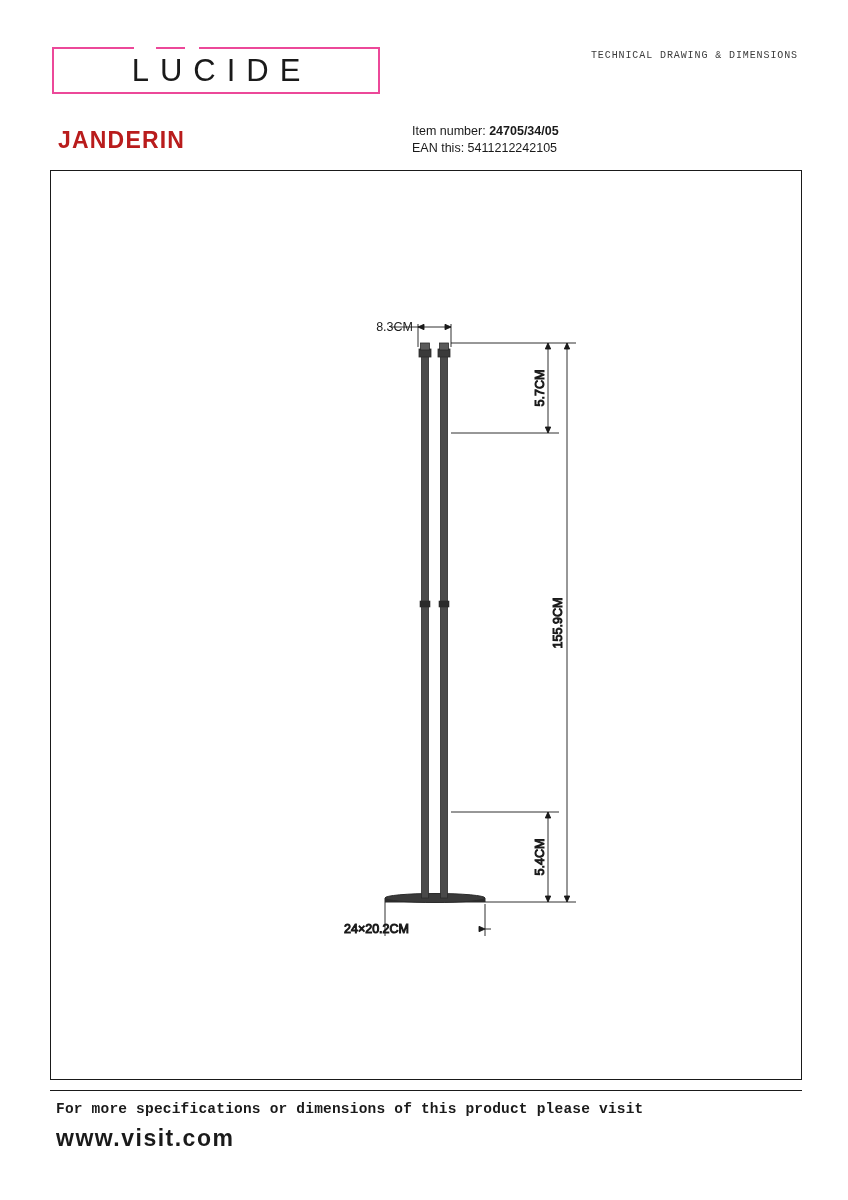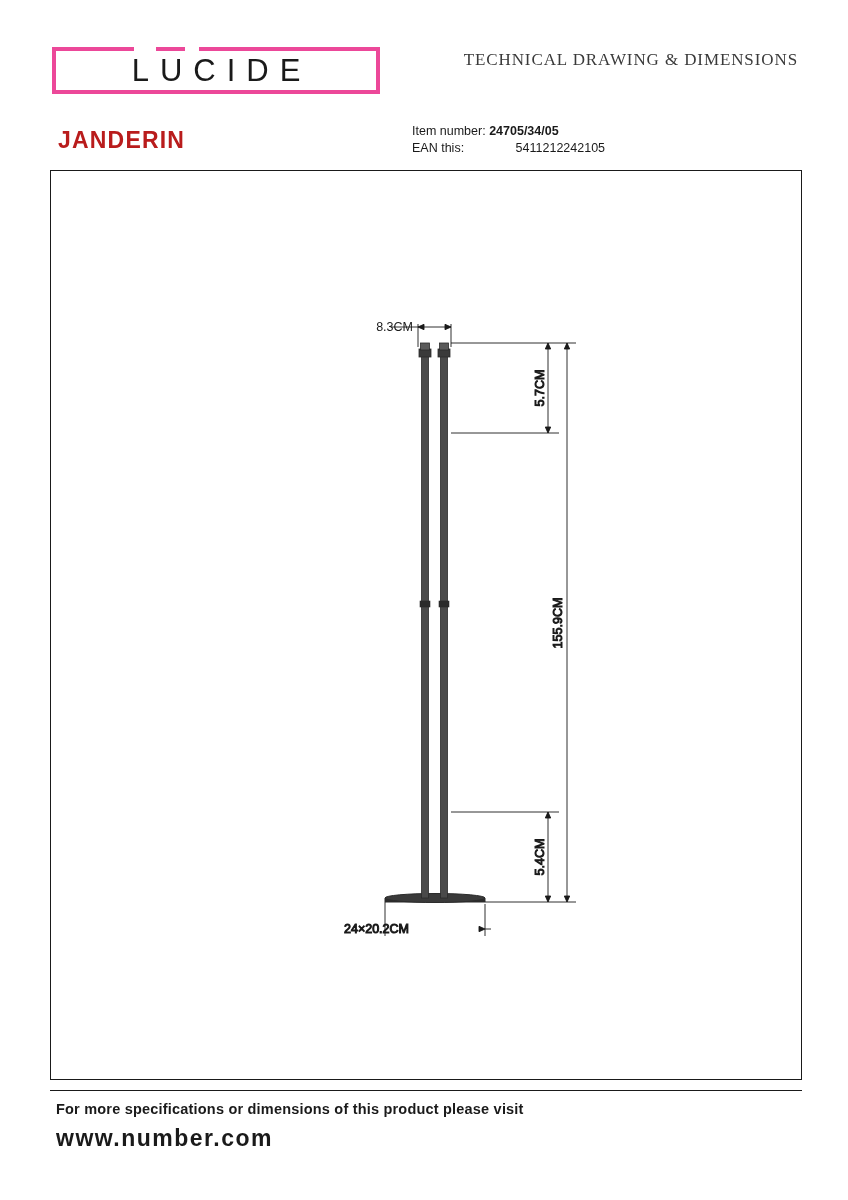--- a/index.html
+++ b/index.html
@@ -23,21 +23,21 @@
     top: 0;
     width: 848px;
     height: 120px;
   }
   .logo-box {
     position: absolute;
     left: 52px;
     top: 47px;
     width: 328px;
     height: 47px;
-    border: 4px solid #ec4899;
+    border: 2px solid #ec4899;
     box-sizing: border-box;
   }
   .logo-text {
     position: absolute;
     left: 0;
     top: 0;
     width: 100%;
     height: 100%;
     display: flex;
     align-items: center;
@@ -64,24 +64,24 @@
     top: 39px;
     width: 14px;
     height: 12px;
     background: #ffffff;
   }
 
   .tech-label {
     position: absolute;
     right: 50px;
     top: 50px;
-    font-size: 17px;
+    font-size: 10px;
     letter-spacing: 0.9px;
     color: #3a3a3a;
-    font-family: Liberation Serif, serif;
+    font-family: Liberation Mono, monospace;
   }
 
   .product-name {
     position: absolute;
     left: 58px;
     top: 127px;
     font-size: 23px;
     font-weight: bold;
     letter-spacing: 1.2px;
     color: #b91c1c;
@@ -91,21 +91,21 @@
     position: absolute;
     left: 412px;
     top: 123px;
     font-size: 12.5px;
     line-height: 17px;
     color: #1a1a1a;
   }
   .meta .row { white-space: nowrap; }
   .meta .k { font-weight: normal; }
   .meta .v { font-weight: bold; text-align: right; }
-  .meta .v.light { font-weight: normal; margin-left: 48px; }
+  .meta .v.light { font-weight: normal; }
 
   
   .frame {
     position: absolute;
     left: 50px;
     top: 170px;
     width: 752px;
     height: 910px;
     border: 1.5px solid #1a1a1a;
     box-sizing: border-box;
@@ -122,20 +122,21 @@
     background: #1a1a1a;
   }
   .footer-text {
     position: absolute;
     left: 56px;
     top: 1101px;
     font-size: 14.5px;
     font-weight: bold;
     color: #1a1a1a;
     letter-spacing: 0.2px;
+    font-family: Liberation Mono, monospace;
   }
   .footer-url {
     position: absolute;
     left: 56px;
     top: 1125px;
     font-size: 23px;
     font-weight: bold;
     letter-spacing: 1.5px;
     color: #1a1a1a;
   }
@@ -259,13 +260,13 @@
         <text class="dim-text" x="358" y="762" text-anchor="end">24×20.2CM</text>
 
       </g>
     <text class="dim-text" x="362" y="160" text-anchor="end" stroke="none">8.3CM</text>
       </svg>
   </div>
 </div>
 
 <div class="footer-rule"></div>
 <div class="footer-text">For more specifications or dimensions of this product please visit</div>
-<a class="footer-url" href="#" style="text-decoration:none;color:#1a1a1a;">www.number.com</a>
+<a class="footer-url" href="#" style="text-decoration:none;color:#1a1a1a;">www.visit.com</a>
 
 </body></html>

